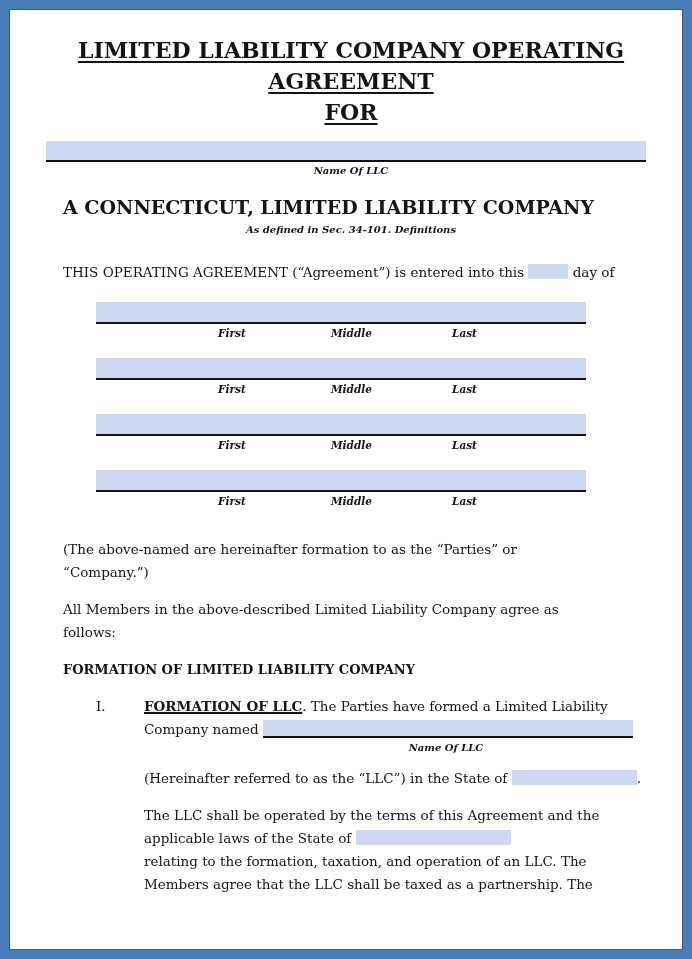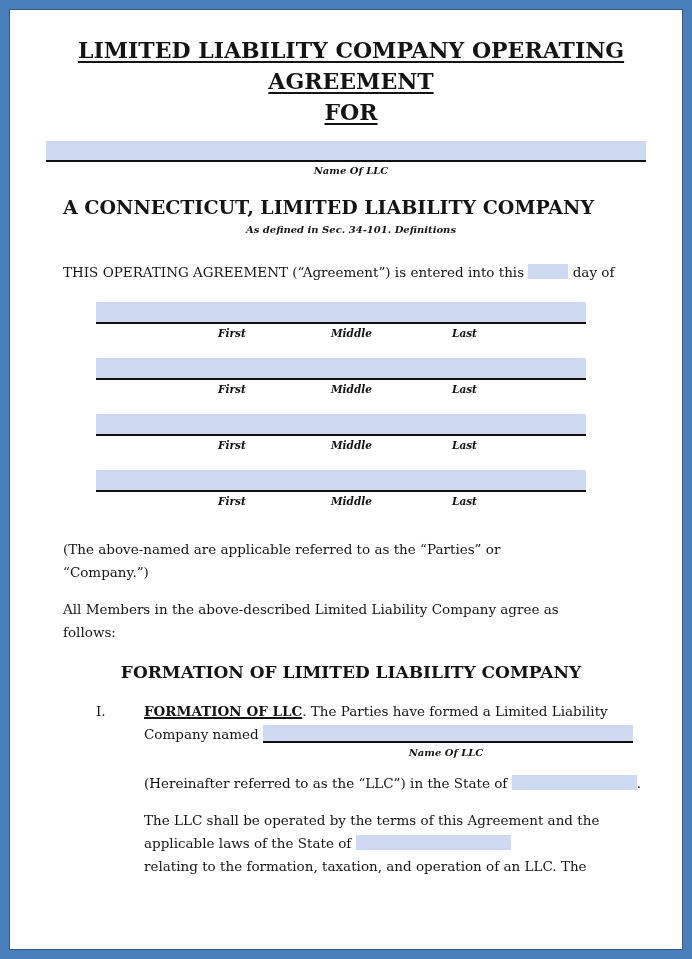--- a/index.html
+++ b/index.html
@@ -49,21 +49,21 @@
   }
   .name-labels { position: relative; margin-left: 33px; width: 490px; height: 15px; margin-top: 3px; }
   .nlab { position: absolute; top: 0; font-size: 10.5px; font-weight: bold; font-style: italic; text-align: center; }
   .nlab-first  { left: 122px; }
   .nlab-middle { left: 235px; }
   .nlab-last   { left: 356px; }
 
   .para { margin-top: 28px; }
   .para-agree { margin-top: 14px; }
 
-  .formation-heading { margin-top: 18px; text-align: center; font-weight: bold; font-size: 17px; }
+  .formation-heading { margin-top: 18px; font-weight: bold; font-size: 13px; }
 
   .item { margin-top: 18px; display: flex; }
   .item-num { flex: 0 0 auto; width: 48px; margin-left: 33px; line-height: 23px; }
   .item-body { flex: 1; min-width: 0; }
 
   .label-underline { font-weight: bold; text-decoration: underline; text-decoration-thickness: 1.5px; }
 
   .blank-company { width: 370px; height: 16px; border-bottom: 2px solid #111; vertical-align: -4px; }
   .caption-under-blank { margin-left: 117px; width: 370px; text-align: center; margin-top: 1px; }
 
@@ -123,21 +123,21 @@
     <div class="name-row">
       <div class="name-bar"></div>
       <div class="name-labels">
         <span class="nlab nlab-first">First</span>
         <span class="nlab nlab-middle">Middle</span>
         <span class="nlab nlab-last">Last</span>
       </div>
     </div>
 
     <div class="para">
-      <div class="line">(The above-named are applicable referred to as the “Parties” or</div>
+      <div class="line">(The above-named are hereinafter formation to as the “Parties” or</div>
       <div class="line">“Company.”)</div>
     </div>
 
     <div class="para para-agree">
       <div class="line">All Members in the above-described Limited Liability Company agree as</div>
       <div class="line">follows:</div>
     </div>
 
     <div class="formation-heading">FORMATION OF LIMITED LIABILITY COMPANY</div>
 
@@ -147,18 +147,19 @@
         <div class="line"><span class="label-underline">FORMATION OF LLC</span><span>. The Parties have formed a Limited Liability</span></div>
         <div class="line"><span>Company named</span> <span class="blank blank-company"></span></div>
         <div class="caption caption-under-blank">Name Of LLC</div>
 
         <div class="line line-hereinafter"><span>(Hereinafter referred to as the “LLC”) in the State of</span> <span class="blank blank-state"></span><span>.</span></div>
 
         <div class="operated">
           <div class="line">The LLC shall be operated by the terms of this Agreement and the</div>
           <div class="line"><span>applicable laws of the State of</span> <span class="blank blank-state2"></span></div>
           <div class="line">relating to the formation, taxation, and operation of an LLC. The</div>
+          <div class="line">Members agree that the LLC shall be taxed as a partnership. The</div>
         </div>
       </div>
     </div>
 
   </div>
 </div>
 
 </body></html>

